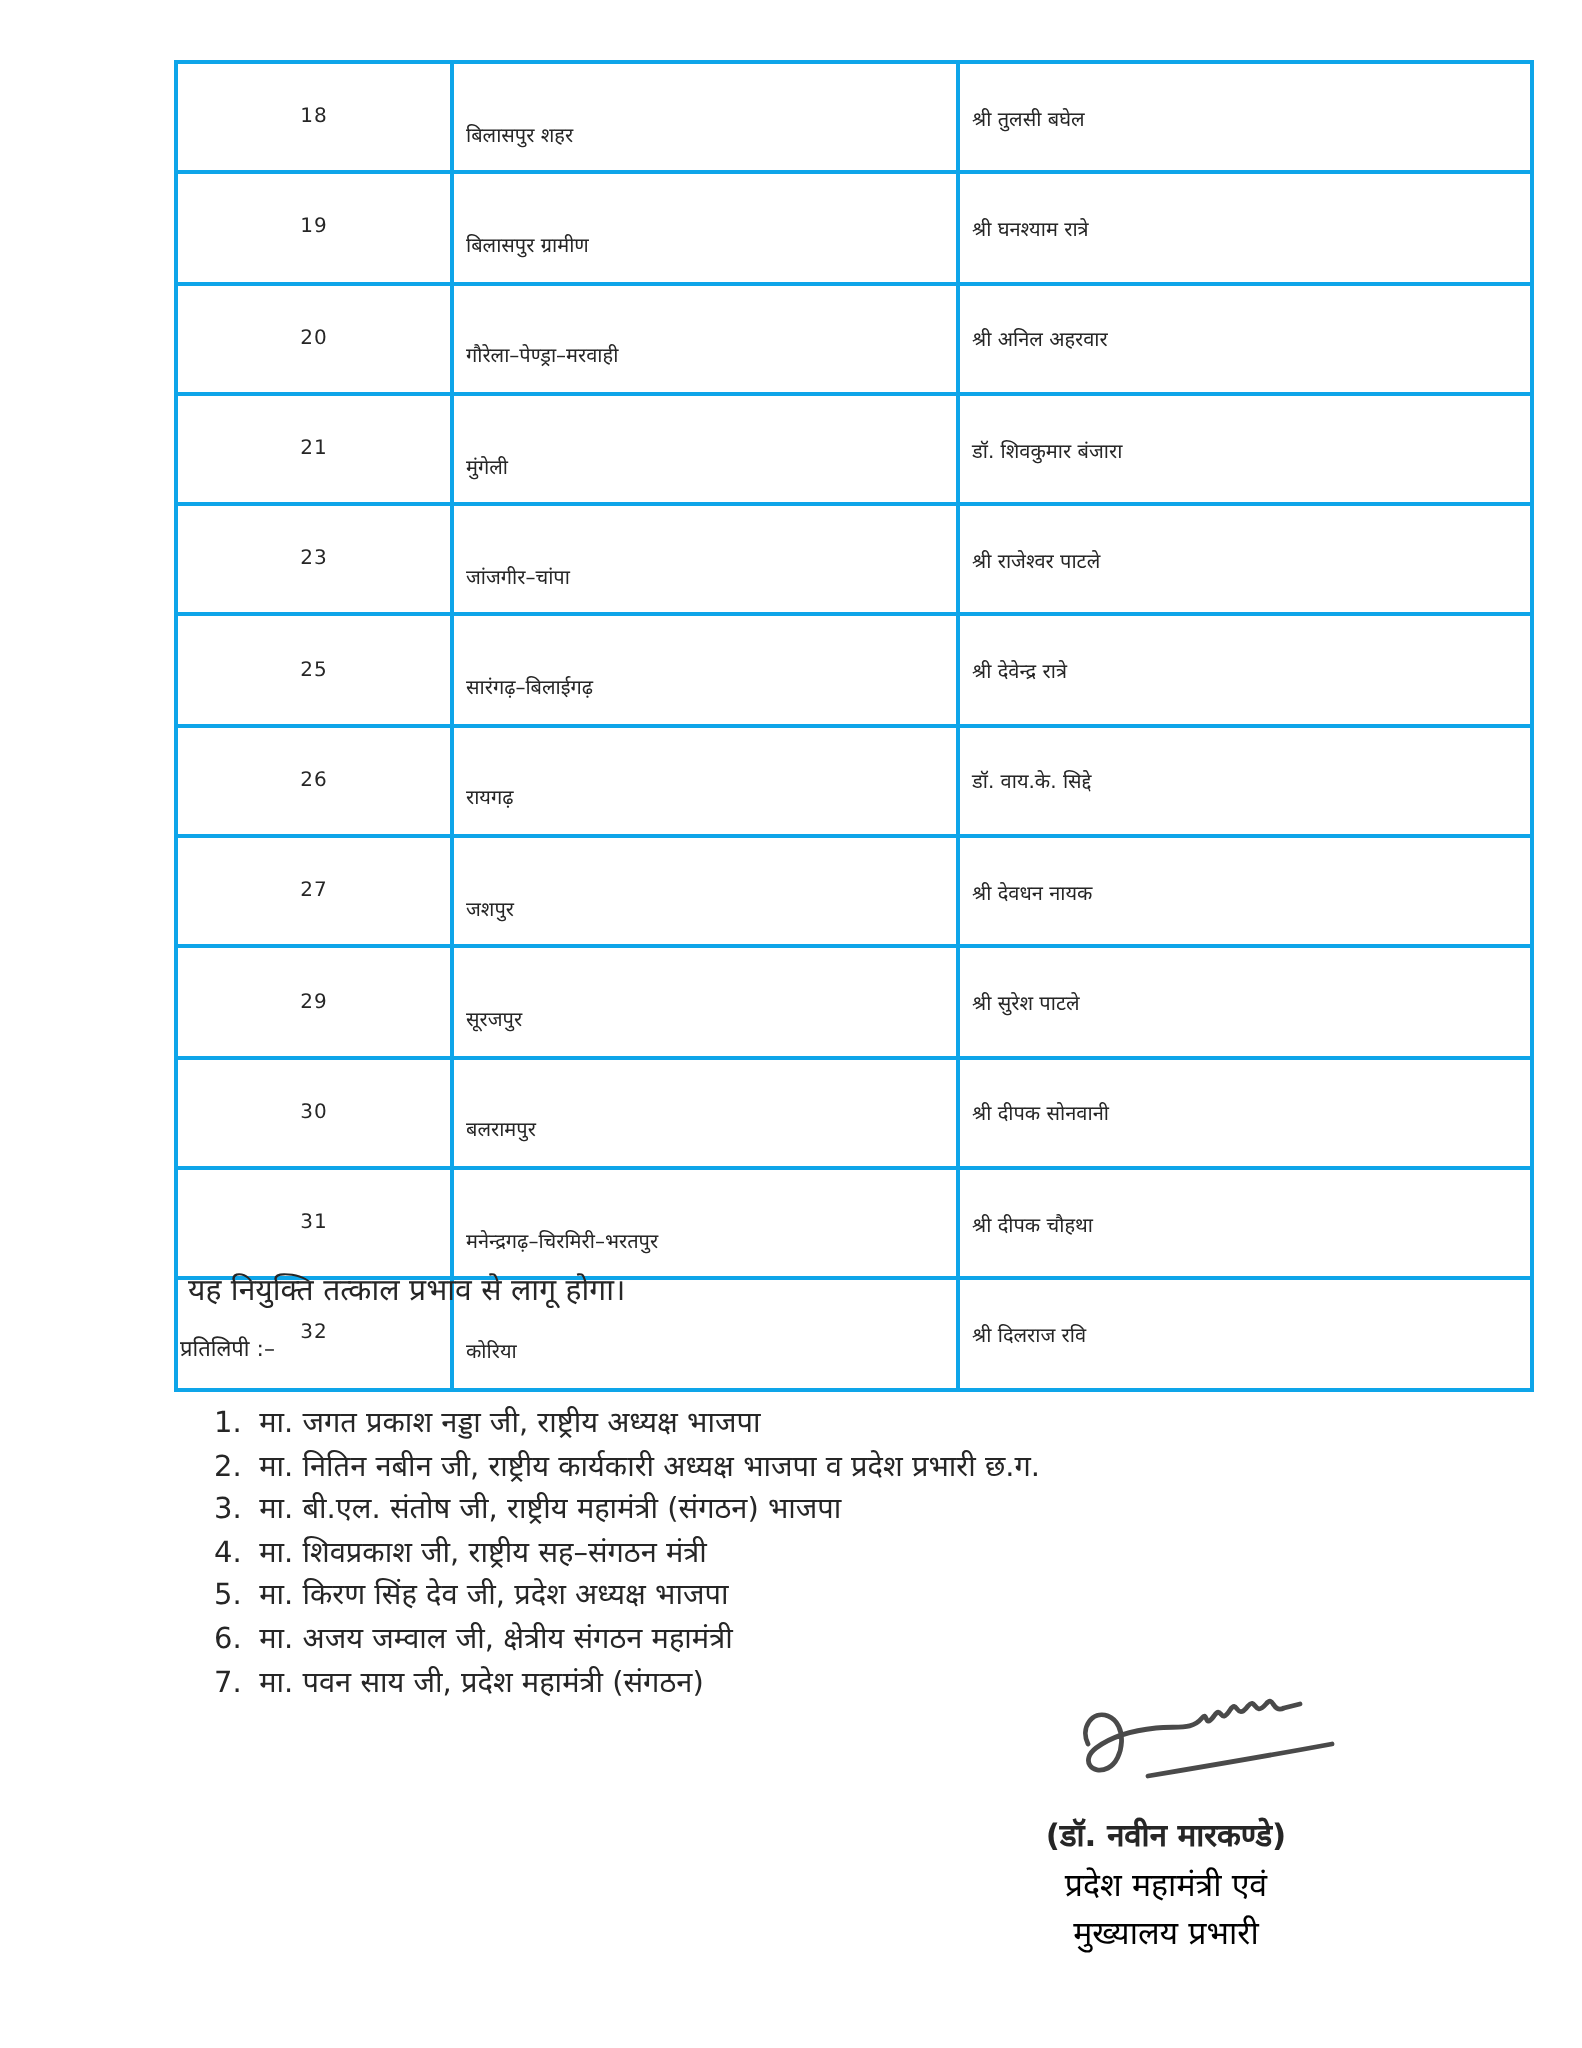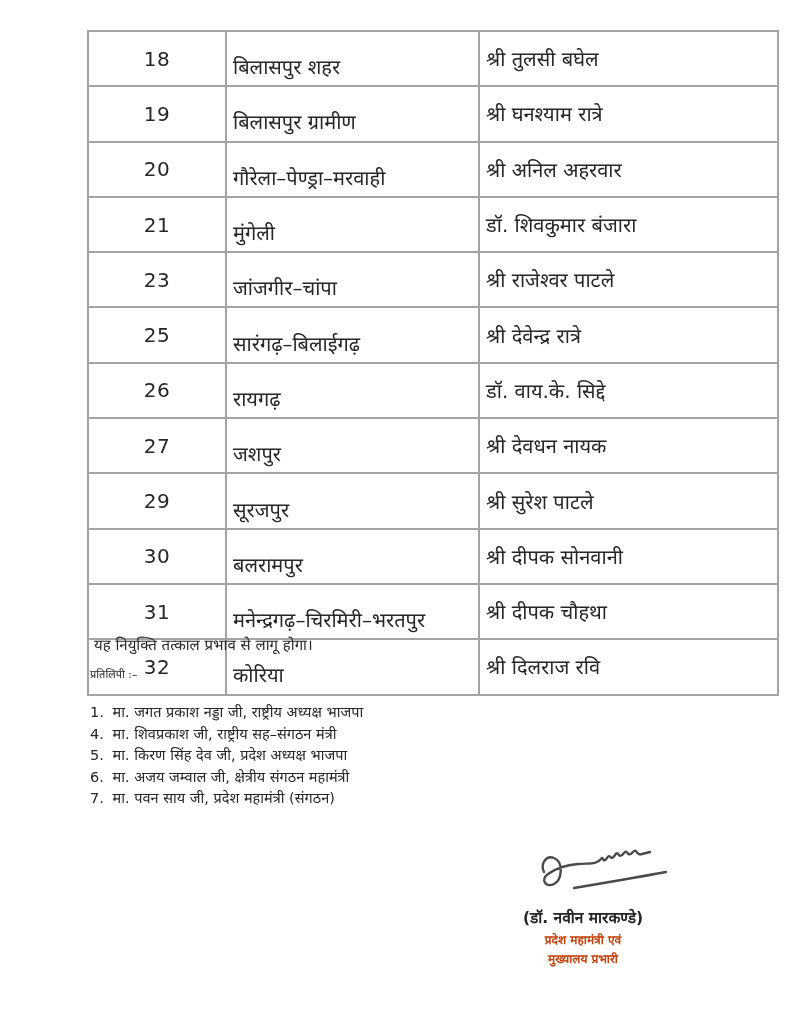--- a/index.html
+++ b/index.html
@@ -12,57 +12,57 @@
     color:#262626;
     overflow:hidden;
   }
   table.appt {
     position:absolute; left:87px; top:30px;
     width:654px;
     border-collapse:collapse;
     table-layout:fixed;
   }
   table.appt td {
-    border:2px solid #a3a3a3;
+    border:2px solid #0ea5e9;
     height:37.3px;
-    font-size:20px;
+    font-size:10px;
     vertical-align:middle;
     overflow:hidden;
     white-space:nowrap;
   }
   td.c-sno  { width:134px; text-align:center; font-size:14px; letter-spacing:0.5px; }
   td.c-const{ width:241px; padding:16px 4px 0 6px; }
-  td.c-name { width:279px; padding:0 12px 0 6px; }
+  td.c-name { width:279px; padding:0 0 0 6px; }
 
   .effect-note {
     position:absolute; left:94px; top:634px;
     font-size:15px;
   }
   .copy-heading {
     position:absolute; left:90px; top:666px;
     font-size:11px;
   }
   .copy-list {
-    position:absolute; left:90px; top:702px;
+    position:absolute; left:107px; top:702px;
     font-size:14.5px;
     line-height:21.6px;
   }
   .copy-item .num { display:inline-block; min-width:18px; }
 
   .signature-wrap {
     position:absolute; left:538px; top:838px;
     width:140px; height:64px;
   }
   .sign-block {
     position:absolute; left:452px; top:906px;
     width:262px;
     text-align:center;
   }
   .sign-name { font-size:15.5px; font-weight:bold; margin:0 0 3px 0; }
-  .sign-line { font-size:12px; margin:0 0 2px 0; color:#c2410c;font-weight:bold; }
+  .sign-line { font-size:16px; margin:0 0 2px 0; color:#000000; }
 </style>
 </head>
 <body>
 
 <div class="page">
 
   <table class="appt">
     <tbody>
         <tr class="t-row">
       <td class="c-sno">18</td>
@@ -130,20 +130,28 @@
   <div class="effect-note">यह नियुक्ति तत्काल प्रभाव से लागू होगा।</div>
 
   <div class="copy-heading">प्रतिलिपी :–</div>
 
   <div class="copy-list">
       <div class="copy-item">
       <span class="num">1.</span>
       <span class="txt">मा. जगत प्रकाश नड्डा जी, राष्ट्रीय अध्यक्ष भाजपा</span>
     </div>
       <div class="copy-item">
+      <span class="num">2.</span>
+      <span class="txt">मा. नितिन नबीन जी, राष्ट्रीय कार्यकारी अध्यक्ष भाजपा व प्रदेश प्रभारी छ.ग.</span>
+    </div>
+      <div class="copy-item">
+      <span class="num">3.</span>
+      <span class="txt">मा. बी.एल. संतोष जी, राष्ट्रीय महामंत्री (संगठन) भाजपा</span>
+    </div>
+      <div class="copy-item">
       <span class="num">4.</span>
       <span class="txt">मा. शिवप्रकाश जी, राष्ट्रीय सह–संगठन मंत्री</span>
     </div>
       <div class="copy-item">
       <span class="num">5.</span>
       <span class="txt">मा. किरण सिंह देव जी, प्रदेश अध्यक्ष भाजपा</span>
     </div>
       <div class="copy-item">
       <span class="num">6.</span>
       <span class="txt">मा. अजय जम्वाल जी, क्षेत्रीय संगठन महामंत्री</span>

